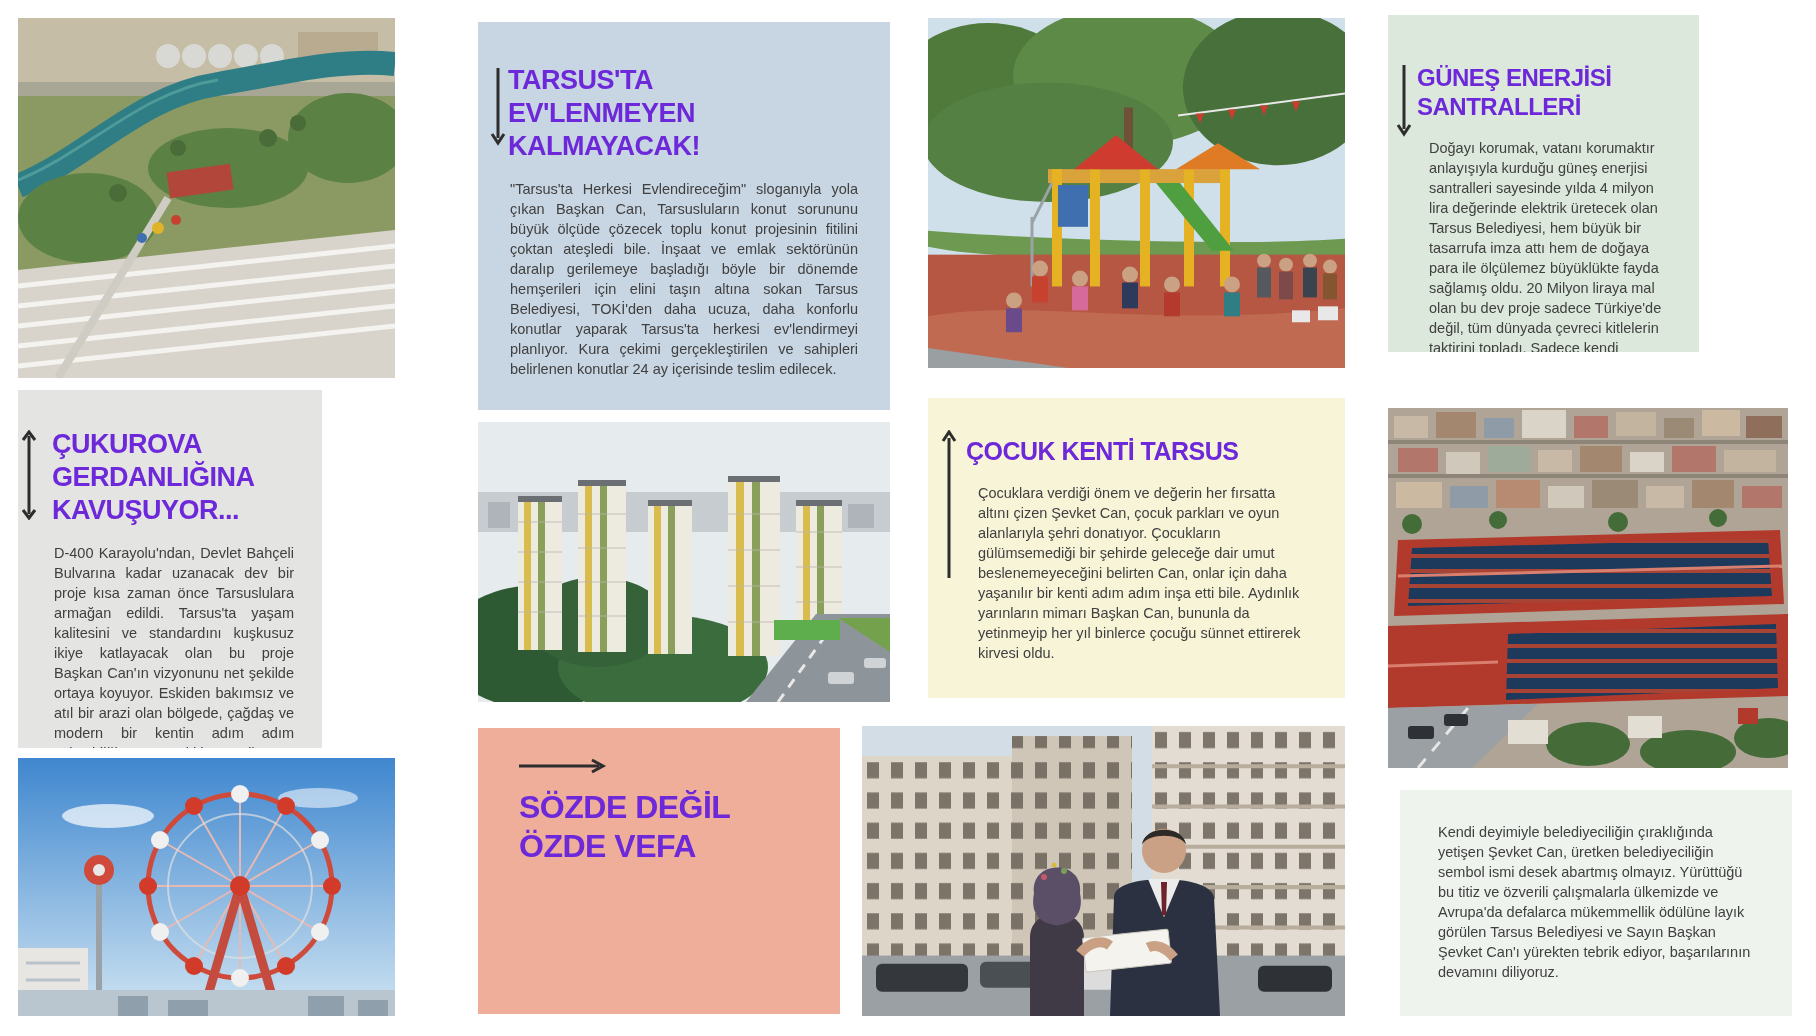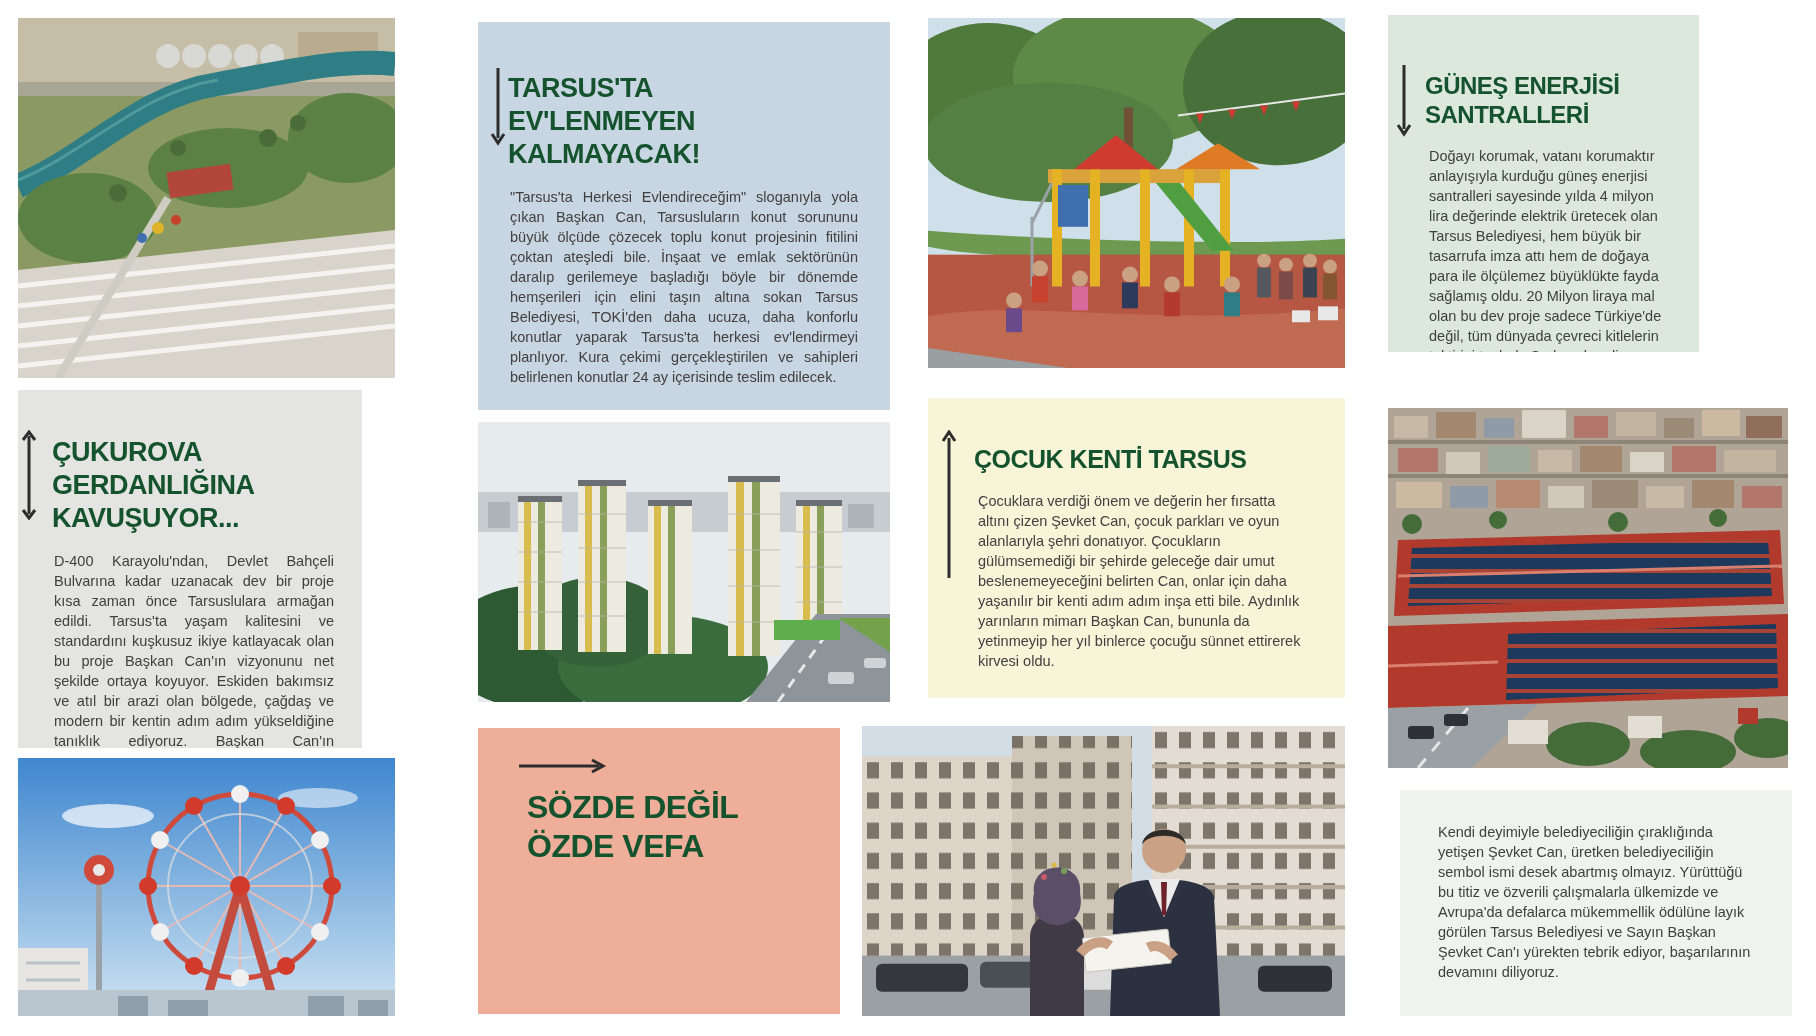--- a/index.html
+++ b/index.html
@@ -1,27 +1,27 @@
 <!DOCTYPE html>
 <html><head>
 <meta charset="utf-8">
 <style>
   html,body{margin:0;padding:0;background:#fff;}
   .page{position:relative;width:1816px;height:1036px;background:#ffffff;overflow:hidden;
         font-family:"Liberation Sans","DejaVu Sans",sans-serif;color:#3c3c3c;}
   figure{margin:0;padding:0;position:absolute;overflow:hidden;}
   figure svg{display:block;width:100%;height:100%;}
   section.box{position:absolute;box-sizing:border-box;overflow:hidden;}
-  h2{margin:12px;color:#14532d;font-weight:800;letter-spacing:-0.5px;line-height:1.22;}
+  h2{margin:4px;color:#6d28d9;font-weight:800;letter-spacing:-0.5px;line-height:1.22;}
   p.body{margin:16px;font-size:14.5px;line-height:20px;color:#404040;}
   .just{text-align:justify;}
   .arrow{position:absolute;}
   
   .ph-park{left:18px;top:18px;width:377px;height:360px;}
-  .box-gray{left:18px;top:390px;width:344px;height:358px;background:#e4e4e2;padding:34px 12px 0 20px;}
+  .box-gray{left:18px;top:390px;width:304px;height:358px;background:#e4e4e2;padding:34px 12px 0 20px;}
   .box-gray .arrow{left:3px;top:40px;}
   .box-gray h2{font-size:27px;margin-left:14px;margin-bottom:9px;max-width:330px;}
   .ph-ferris{left:18px;top:758px;width:377px;height:258px;}
   
   .box-blue{left:478px;top:22px;width:412px;height:388px;background:#c8d5e2;padding:38px 16px 0 16px;}
   .box-blue .arrow{left:12px;top:44px;}
   .box-blue h2{font-size:27px;margin-left:14px;margin-bottom:13px;max-width:330px;}
   .ph-apts{left:478px;top:422px;width:412px;height:280px;}
   .box-salmon{left:478px;top:728px;width:362px;height:286px;background:#efae9a;padding:30px 20px 0 37px;}
   .box-salmon .r-arrow{display:block;margin-bottom:14px;}

